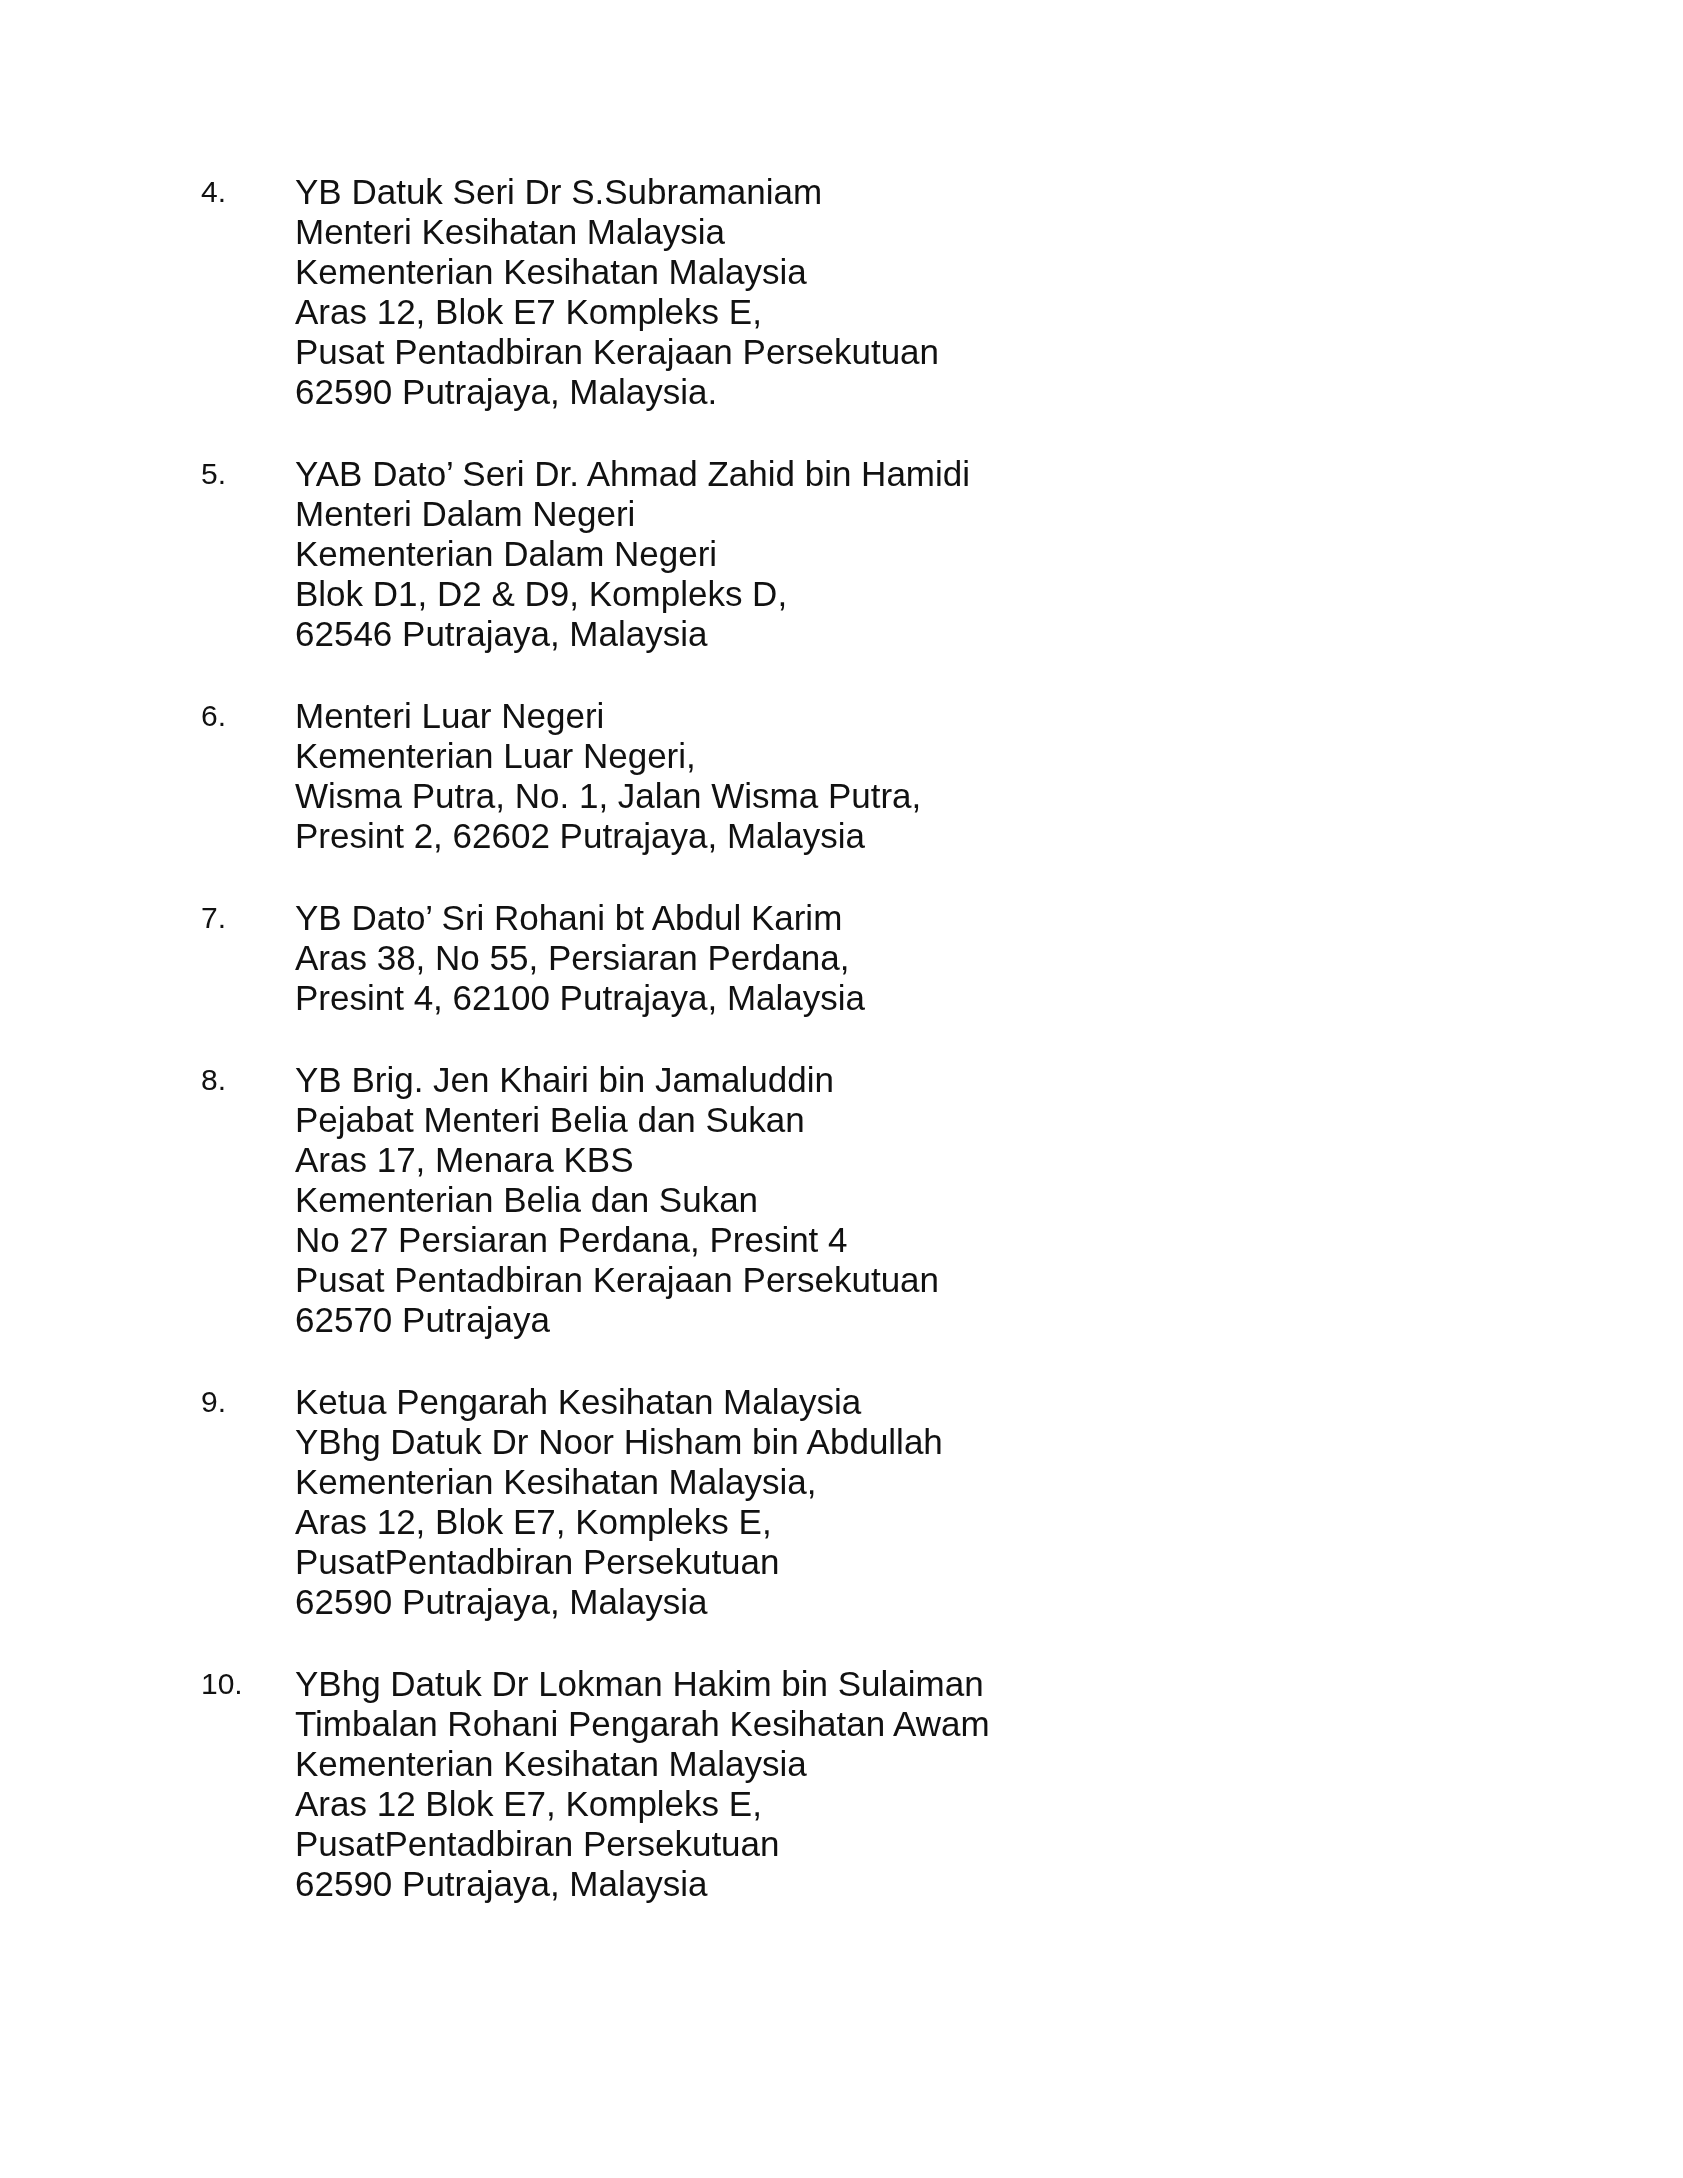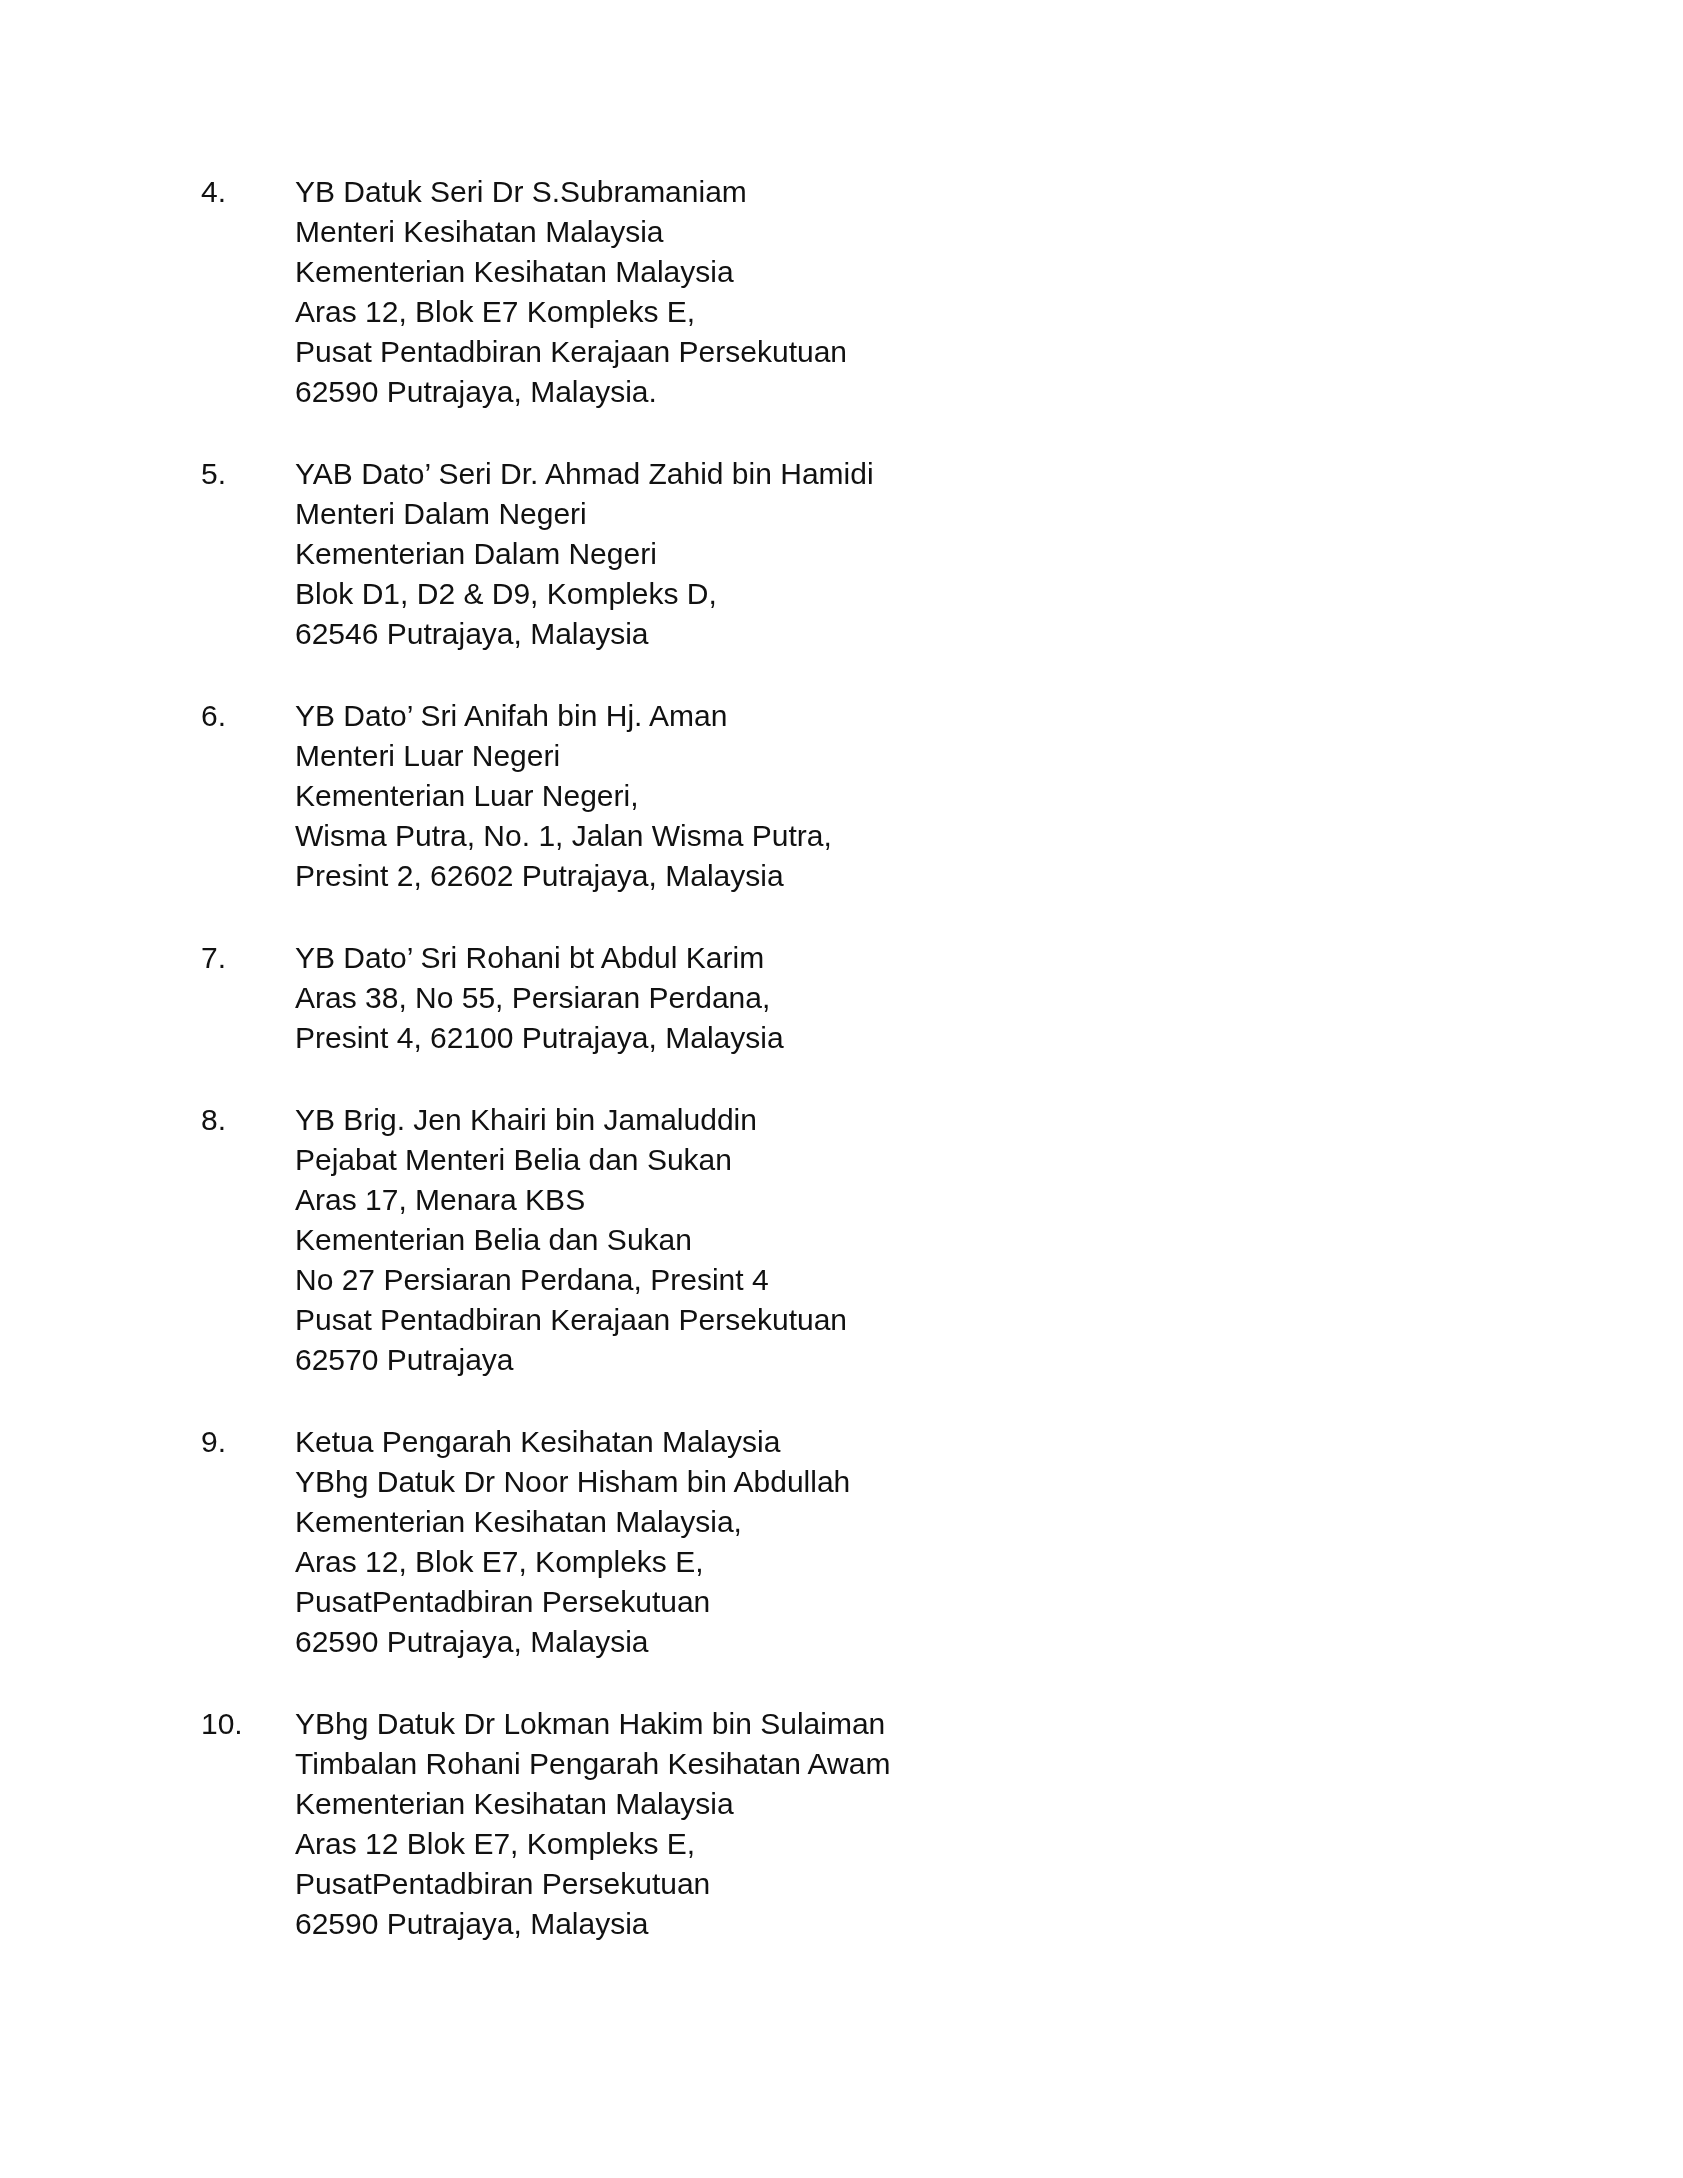--- a/index.html
+++ b/index.html
@@ -33,21 +33,21 @@
     width: 94px;
     flex: 0 0 94px;
     font-size: 30px;
     line-height: 40px;
     color: #111111;
   }
   .lines {
     flex: 1;
   }
   .line {
-    font-size: 30px;
+    font-size: 35px;
     line-height: 40px;
     white-space: pre;
     color: #111111;
   }
 </style>
 </head>
 <body>
 
 <div class="page">
   <div class="address-list">
@@ -68,21 +68,20 @@
           <div class="line">YAB Dato’ Seri Dr. Ahmad Zahid bin Hamidi</div>
           <div class="line">Menteri Dalam Negeri</div>
           <div class="line">Kementerian Dalam Negeri</div>
           <div class="line">Blok D1, D2 &amp; D9, Kompleks D,</div>
           <div class="line">62546 Putrajaya, Malaysia</div>
         </div>
       </div>
       <div class="item">
         <div class="num">6.</div>
         <div class="lines">
-          <div class="line">YB Dato’ Sri Anifah bin Hj. Aman</div>
           <div class="line">Menteri Luar Negeri</div>
           <div class="line">Kementerian Luar Negeri,</div>
           <div class="line">Wisma Putra, No. 1, Jalan Wisma Putra,</div>
           <div class="line">Presint 2, 62602 Putrajaya, Malaysia</div>
         </div>
       </div>
       <div class="item">
         <div class="num">7.</div>
         <div class="lines">
           <div class="line">YB Dato’ Sri Rohani bt Abdul Karim</div>

